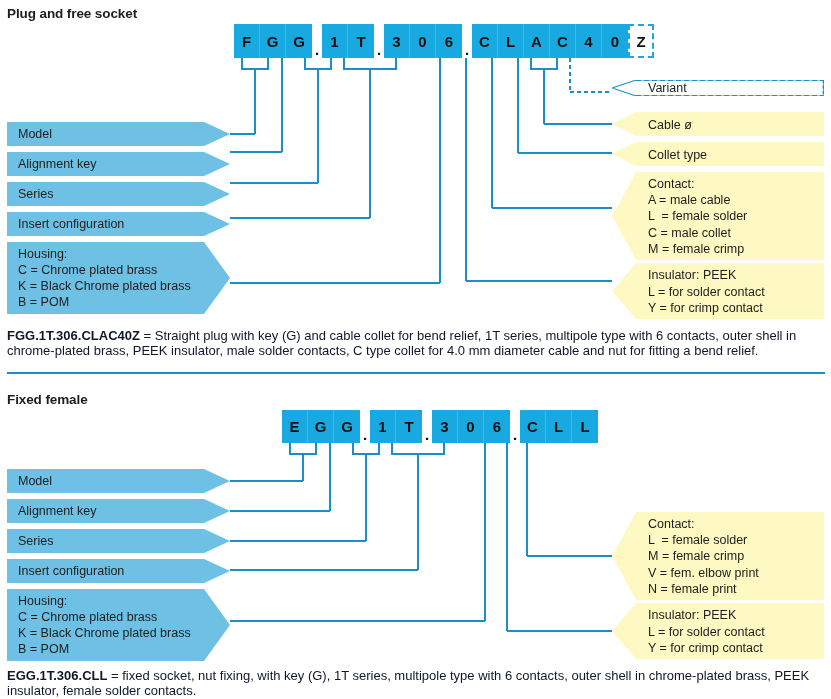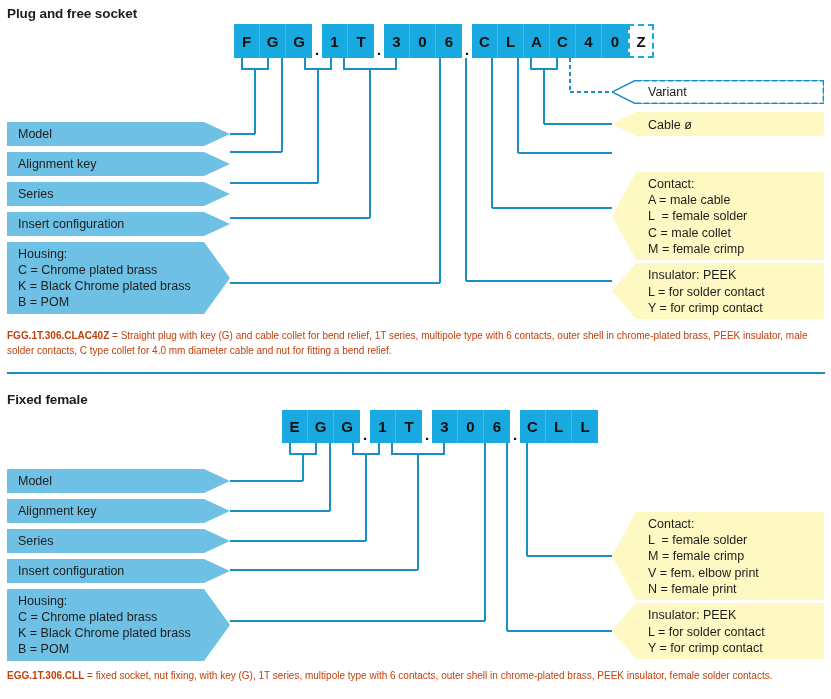--- a/index.html
+++ b/index.html
@@ -53,21 +53,21 @@
     font-size:12.5px;line-height:16.2px;
     padding:3px 8px 3px 36px;box-sizing:border-box;
     display:flex;align-items:center;
   }
   .variant-shape{
     position:absolute;left:0;top:0;width:100%;height:100%;
   }
   .lbl-line{white-space:pre;}
 
   .caption{
-    position:absolute;font-size:10px;line-height:15.4px;color:#c2410c;
+    position:absolute;font-size:13px;line-height:15.4px;color:#0f172a;
   }
   .caption b{font-weight:bold;}
 
   .rule{position:absolute;height:1.5px;background:#1B8FC4;}
 </style>
 </head>
 <body>
 
 <div class="stage">
 
@@ -171,31 +171,34 @@
   <div class="lbl-left" style="left:7px;top:212px;width:223px;height:24px;">
     <span class="lbl-line">Insert configuration</span>
   </div>
   <div class="lbl-left" style="left:7px;top:242px;width:223px;height:72px;">
     <span class="lbl-line">Housing:</span>
     <span class="lbl-line">C = Chrome plated brass</span>
     <span class="lbl-line">K = Black Chrome plated brass</span>
     <span class="lbl-line">B = POM</span>
   </div>
 
-  <div class="lbl-variant" style="left:612px;top:80px;width:212px;height:24px;">
+  <div class="lbl-variant" style="left:612px;top:80px;width:212px;height:16px;">
     <svg class="variant-shape" viewBox="0 0 212 24" preserveAspectRatio="none">
       <polygon points="0,12 24,0 212,0 212,24 24,24" fill="#ffffff" stroke="#1B8FC4" stroke-width="1.4"></polygon>
       <line x1="24" y1="0.7" x2="211" y2="0.7" stroke="#1B8FC4" stroke-width="1.4" stroke-dasharray="5 3"></line>
       <line x1="24" y1="23.3" x2="211" y2="23.3" stroke="#1B8FC4" stroke-width="1.4" stroke-dasharray="5 3"></line>
       <line x1="211.3" y1="0" x2="211.3" y2="24" stroke="#1B8FC4" stroke-width="1.4" stroke-dasharray="5 3"></line>
     </svg>
     <span class="lbl-line" style="position:relative;">Variant</span>
   </div>
   <div class="lbl-right" style="left:612px;top:112px;width:212px;height:24px;">
     <span class="lbl-line">Cable ø</span>
+  </div>
+  <div class="lbl-right" style="left:612px;top:142px;width:212px;height:24px;">
+    <span class="lbl-line">Collet type</span>
   </div>
   <div class="lbl-right" style="left:612px;top:172px;width:212px;height:88px;">
     <span class="lbl-line">Contact:</span>
     <span class="lbl-line">A = male cable</span>
     <span class="lbl-line">L  = female solder</span>
     <span class="lbl-line">C = male collet</span>
     <span class="lbl-line">M = female crimp</span>
   </div>
   <div class="lbl-right" style="left:612px;top:263px;width:212px;height:56px;">
     <span class="lbl-line">Insulator: PEEK</span>

